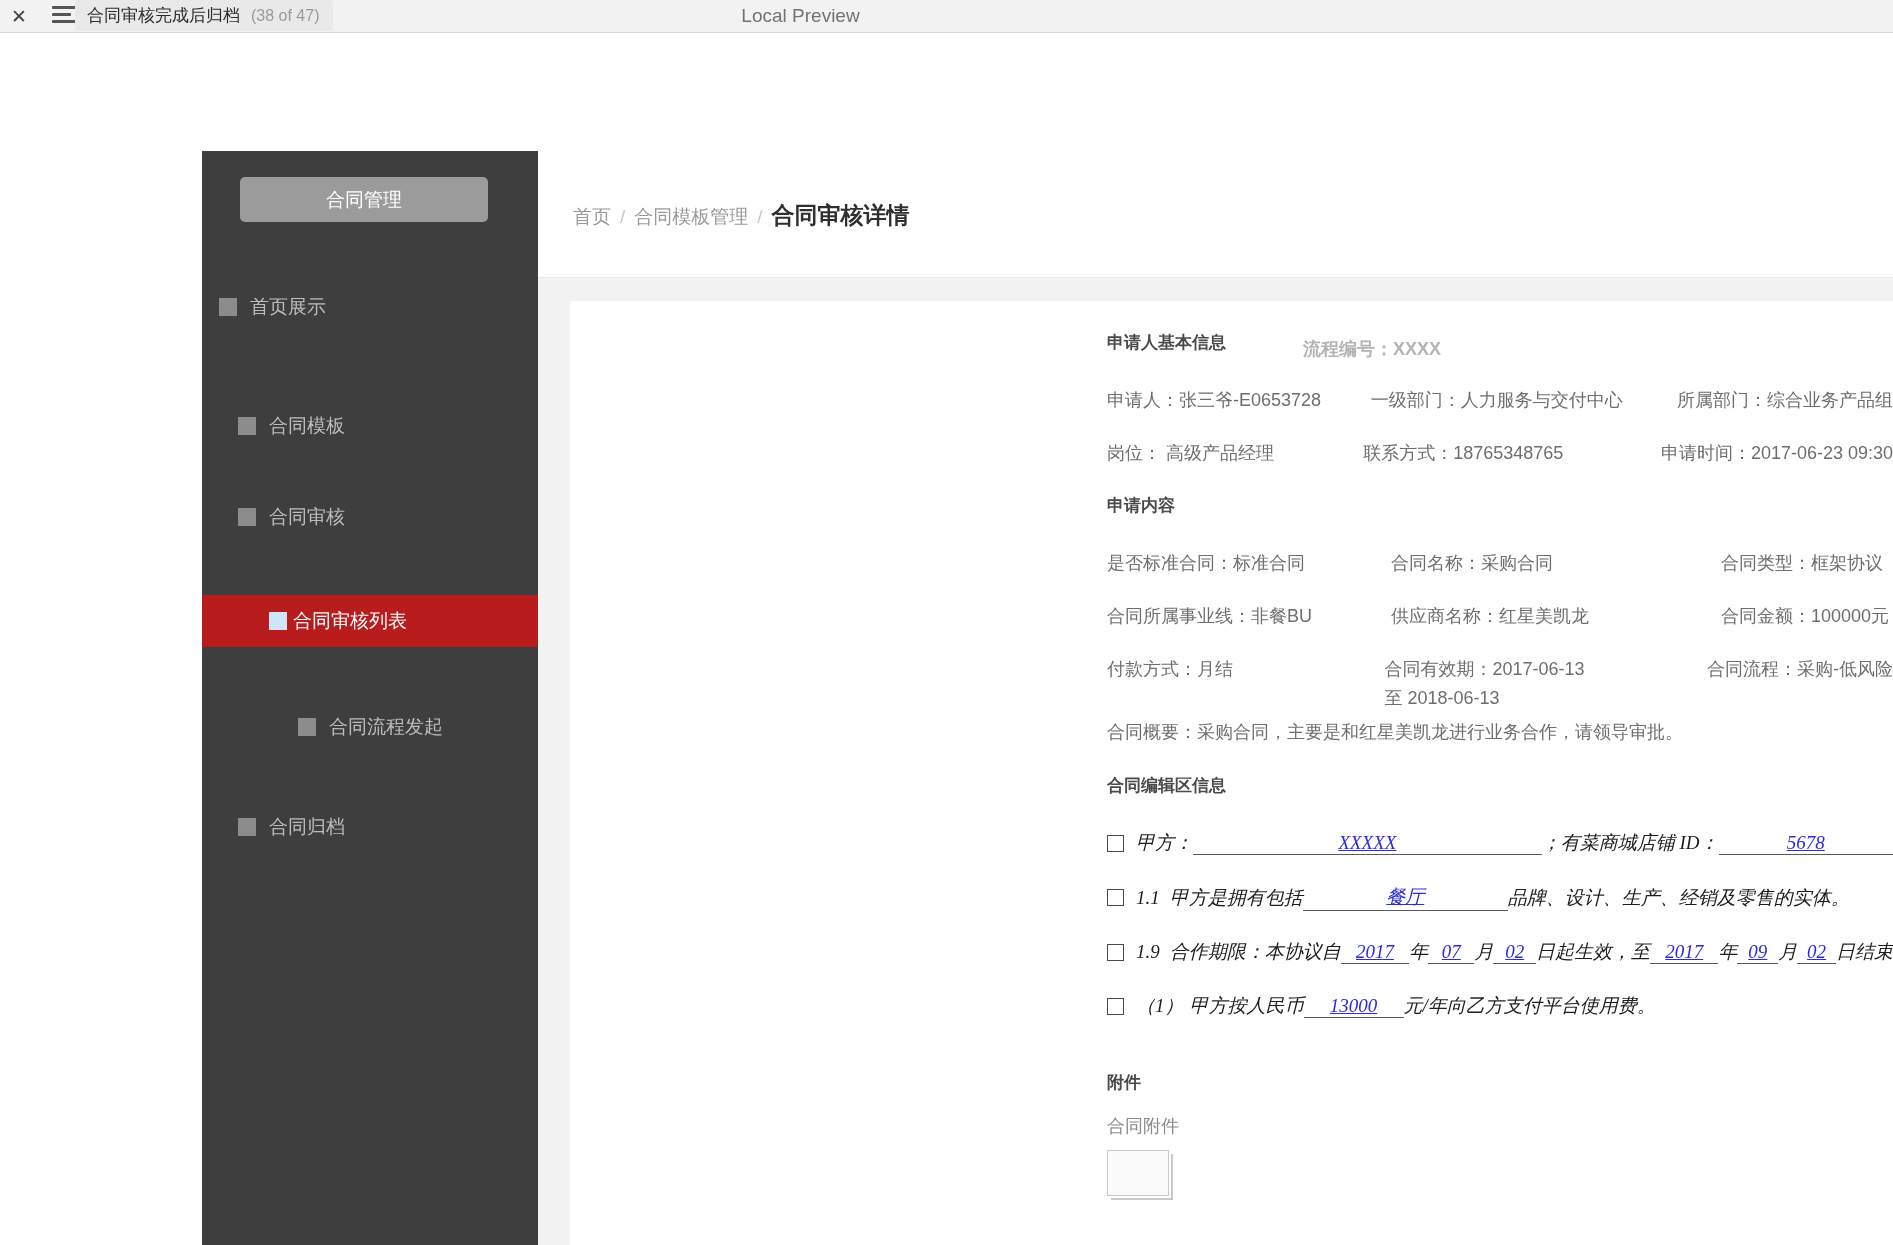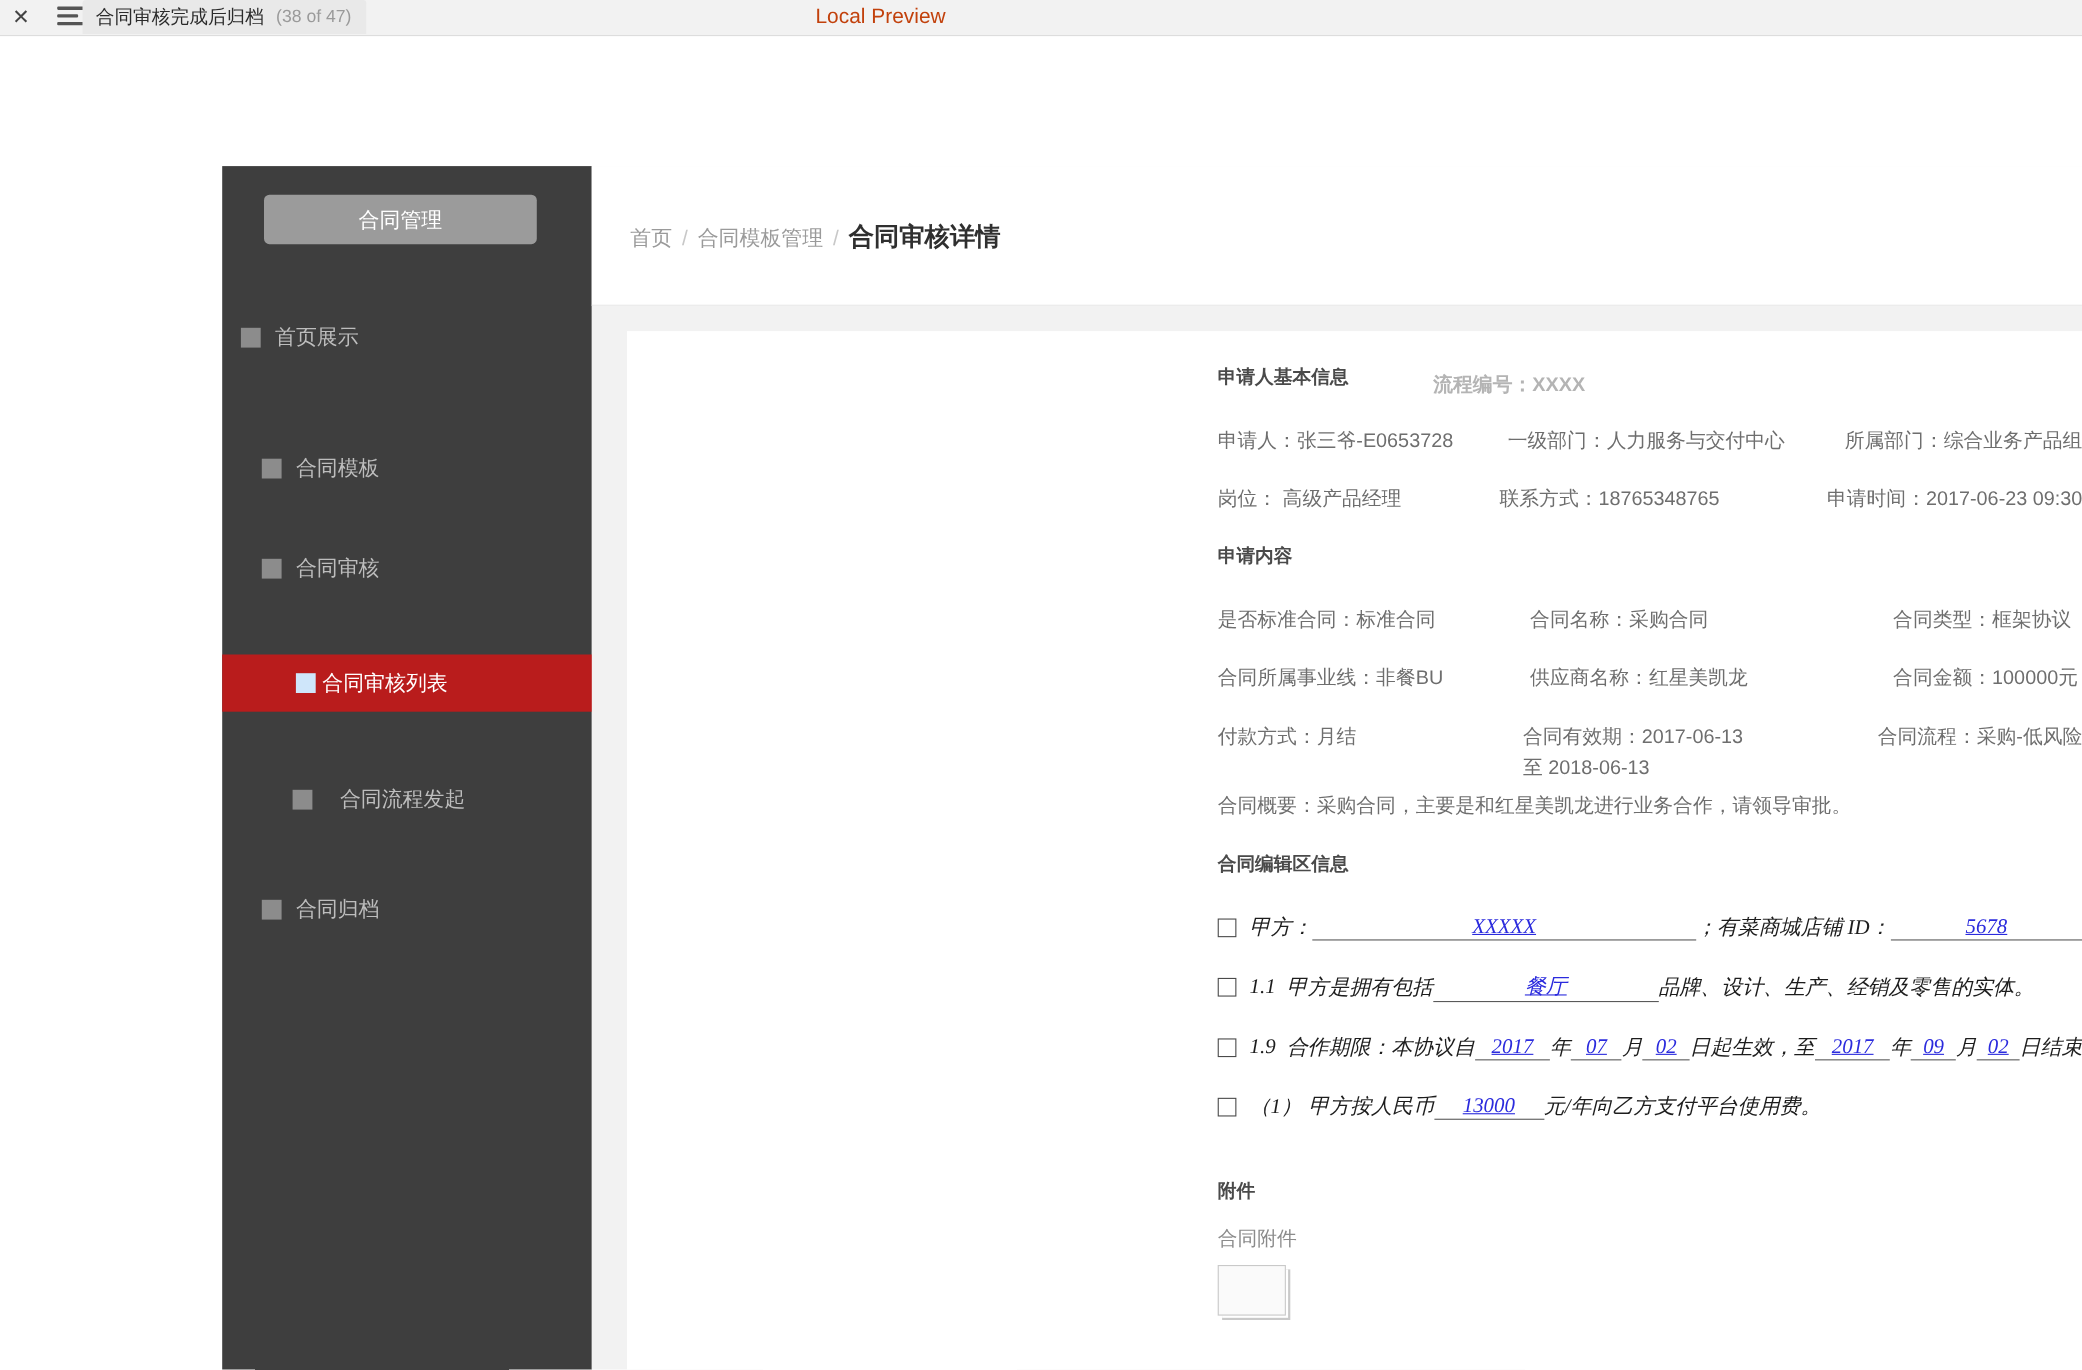--- a/index.html
+++ b/index.html
@@ -17,21 +17,21 @@
   #ham i:nth-child(1){ width:26px; }
   #ham i:nth-child(2){ width:19px; }
   #ham i:nth-child(3){ width:24px; }
   #tab { position:absolute; left:75px; top:0px; height:31px; background:#e9e9e9;
      border-radius:3px 3px 0 0; padding:0 14px 0 12px; display:flex; align-items:center; gap:11px;
      cursor:pointer; }
   #tab .tname { font-size:17px; color:#2b2b2b; }
   #tab .tcount { font-size:16px; color:#9a9a9a; }
   #lp { position:absolute; left:0; top:0; width:1601px; height:32px;
      display:flex; align-items:center; justify-content:center;
-     font-size:19px; color:#c2410c; pointer-events:none; }
+     font-size:19px; color:#737373; pointer-events:none; }
   #tip { position:absolute; left:84px; top:34px; background:#242424; color:#e8e8e8;
      font-size:16px; padding:6px 12px 7px; border-radius:2px; white-space:nowrap; }
 
   
   #page { position:absolute; left:0; top:33px; width:1893px; height:1212px; background:#fff; }
 
   
   #sidebar { position:absolute; left:202px; top:118px; width:336px; bottom:0;
      background:#3e3e3e; }
   #brand { position:absolute; left:38px; top:26px; width:248px; height:45px;
@@ -114,21 +114,21 @@
       <span class="lbl">合同模板</span>
     </div>
     <div class="nav" style="top:340px;padding-left:36px;">
       <span class="sq"></span>
       <span class="lbl">合同审核</span>
     </div>
     <div class="nav active" style="top:444px;padding-left:67px;">
       <span class="sq"></span>
       <span class="lbl">合同审核列表</span>
     </div>
-    <div class="nav" style="top:550px;padding-left:64px;gap:12px;">
+    <div class="nav" style="top:550px;padding-left:96px;">
       <span class="sq"></span>
       <span class="lbl">合同流程发起</span>
     </div>
     <div class="nav" style="top:650px;padding-left:36px;align-items:center;">
       <span class="sq"></span>
       <span class="lbl">合同归档</span>
     </div>
   </div>
 
   <div id="main">

